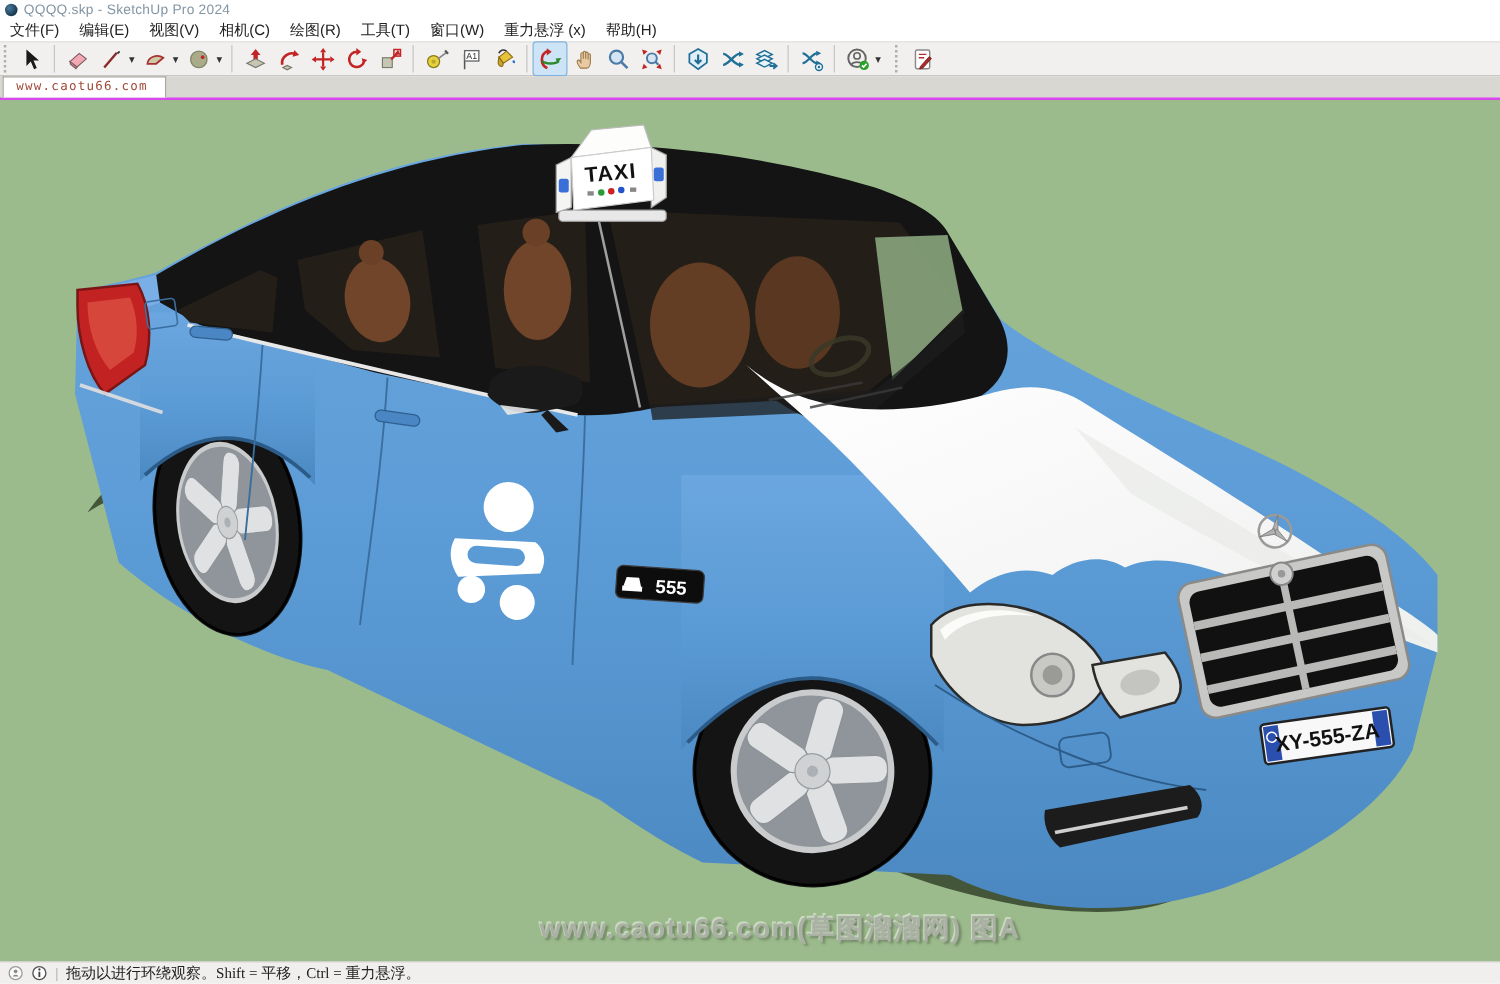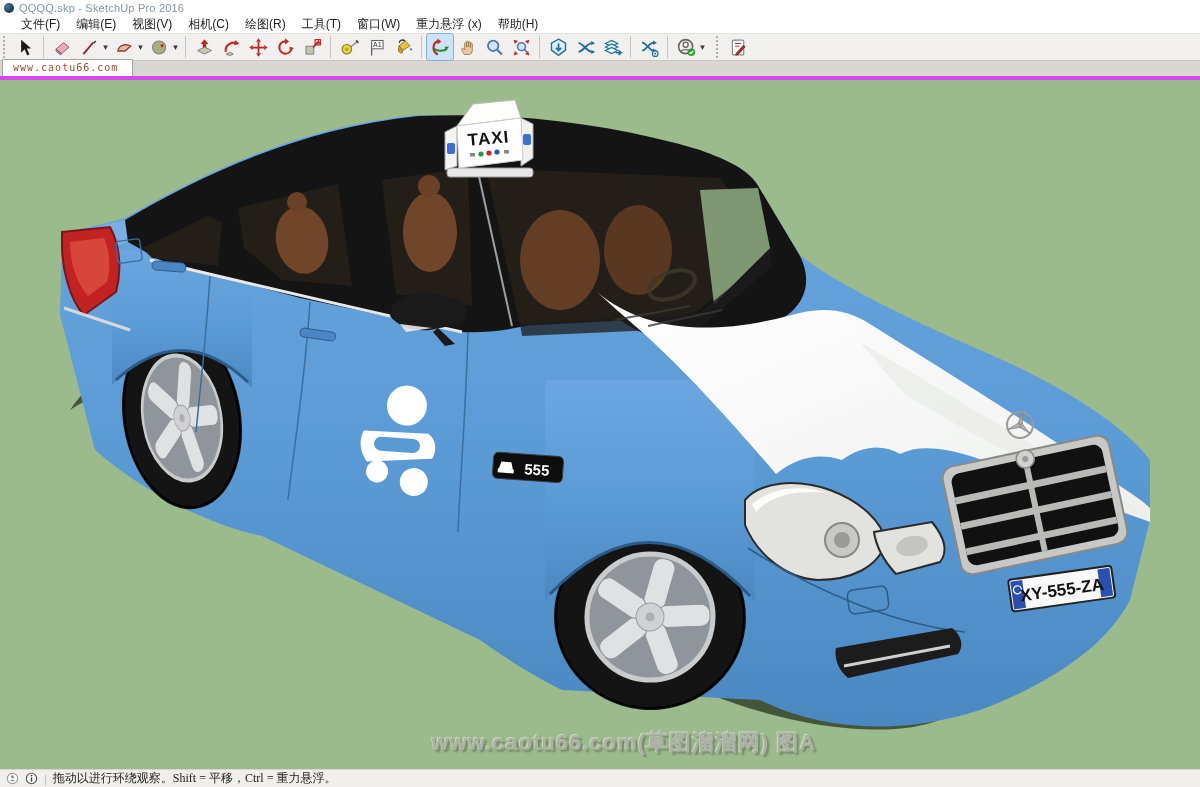--- a/index.html
+++ b/index.html
@@ -5,34 +5,34 @@
   * { margin:0; padding:0; box-sizing:border-box; }
   html,body { width:1200px; height:787px; overflow:hidden; font-family:"Liberation Sans","DejaVu Sans",sans-serif; background:#fff; }
   .window { width:1200px; height:787px; display:flex; flex-direction:column; }
 
   
   .titlebar { height:16px; background:#ffffff; display:flex; align-items:center; padding-left:4px; gap:5px; flex:0 0 auto; }
   .app-logo { width:10px; height:10px; border-radius:50%; background:radial-gradient(circle at 35% 35%, #4a7a9a 0%, #16384f 70%); display:inline-block; }
   .title-text { font-size:11px; color:#8496a4; letter-spacing:.2px; }
 
   
-  .menubar { height:17px; background:#ffffff; display:flex; align-items:center; padding-left:13px; flex:0 0 auto; }
+  .menubar { height:17px; background:#ffffff; display:flex; align-items:center; padding-left:0; flex:0 0 auto; }
   .menu-item { font-size:12px; color:#222; padding:0 8px; cursor:default; }
 
   
   .toolbar { height:28px; background:#f1f0ef; border-top:1px solid #e2e1e0; border-bottom:1px solid #c9c8c6; display:flex; align-items:center; padding:0 2px; gap:1px; flex:0 0 auto; }
   .tb-handle { width:5px; height:22px; border-left:2px dotted #b0afac; margin:0 3px 0 1px; }
   .tb-btn { width:26px; height:26px; border:none; background:transparent; display:flex; align-items:center; justify-content:center; padding:0; cursor:pointer; border-radius:2px; }
   .tb-btn.active { background:#cde3f6; outline:1px solid #7fb2de; }
   .tb-btn svg { width:21px; height:21px; display:block; }
   .tb-dd { font-size:9px; color:#333; width:9px; text-align:center; cursor:pointer; margin-left:-2px; }
   .tb-sep { width:1px; height:22px; background:#c6c5c3; margin:0 4px; }
 
   
-  .tabbar { height:19px; background:#d9d7d1; display:flex; align-items:flex-end; padding-left:2px; border-bottom:4px solid #d946ef; flex:0 0 auto; }
+  .tabbar { height:19px; background:#d9d7d1; display:flex; align-items:flex-end; padding-left:2px; border-bottom:2px solid #d946ef; flex:0 0 auto; }
   .scene-tab { background:#ffffff; border:1px solid #a8a6a0; border-bottom:none; height:17px; padding:2px 14px 0 10px; font-family:"DejaVu Sans Mono","Liberation Mono",monospace; font-size:10px; color:#a04a38; letter-spacing:1px; cursor:pointer; }
 
   
   .viewport { position:relative; height:689px; background:#9CBB8D; overflow:hidden; flex:0 0 auto; }
   .viewport svg.scene { position:absolute; left:0; top:0; }
   .watermark { position:absolute; top:648px; left:52%; transform:translateX(-50%); white-space:nowrap; font-size:22px; font-weight:bold; color:#aab0a3; text-shadow:-1px -1px 0 rgba(255,255,255,.45), 2px 2px 2px rgba(70,85,60,.5); letter-spacing:1px; }
 
   
   .statusbar { height:18px; background:#f0efee; border-top:1px solid #d6d5d3; display:flex; align-items:center; padding-left:6px; gap:6px; flex:0 0 auto; }
   .sb-icon { width:13px; height:13px; display:inline-flex; }
@@ -40,21 +40,21 @@
   .sb-sep { color:#b8b8b6; font-size:11px; }
   .sb-text { font-size:12px; color:#222;font-family:Liberation Serif, serif; }
 </style>
 </head>
 <body>
 
 <div class="window">
 
   <div class="titlebar">
     <span class="app-logo"></span>
-    <span class="title-text">QQQQ.skp - SketchUp Pro 2016</span>
+    <span class="title-text">QQQQ.skp - SketchUp Pro 2024</span>
   </div>
 
   <div class="menubar">
     <span class="menu-item">文件(F)</span>
     <span class="menu-item">编辑(E)</span>
     <span class="menu-item">视图(V)</span>
     <span class="menu-item">相机(C)</span>
     <span class="menu-item">绘图(R)</span>
     <span class="menu-item">工具(T)</span>
     <span class="menu-item">窗口(W)</span>

